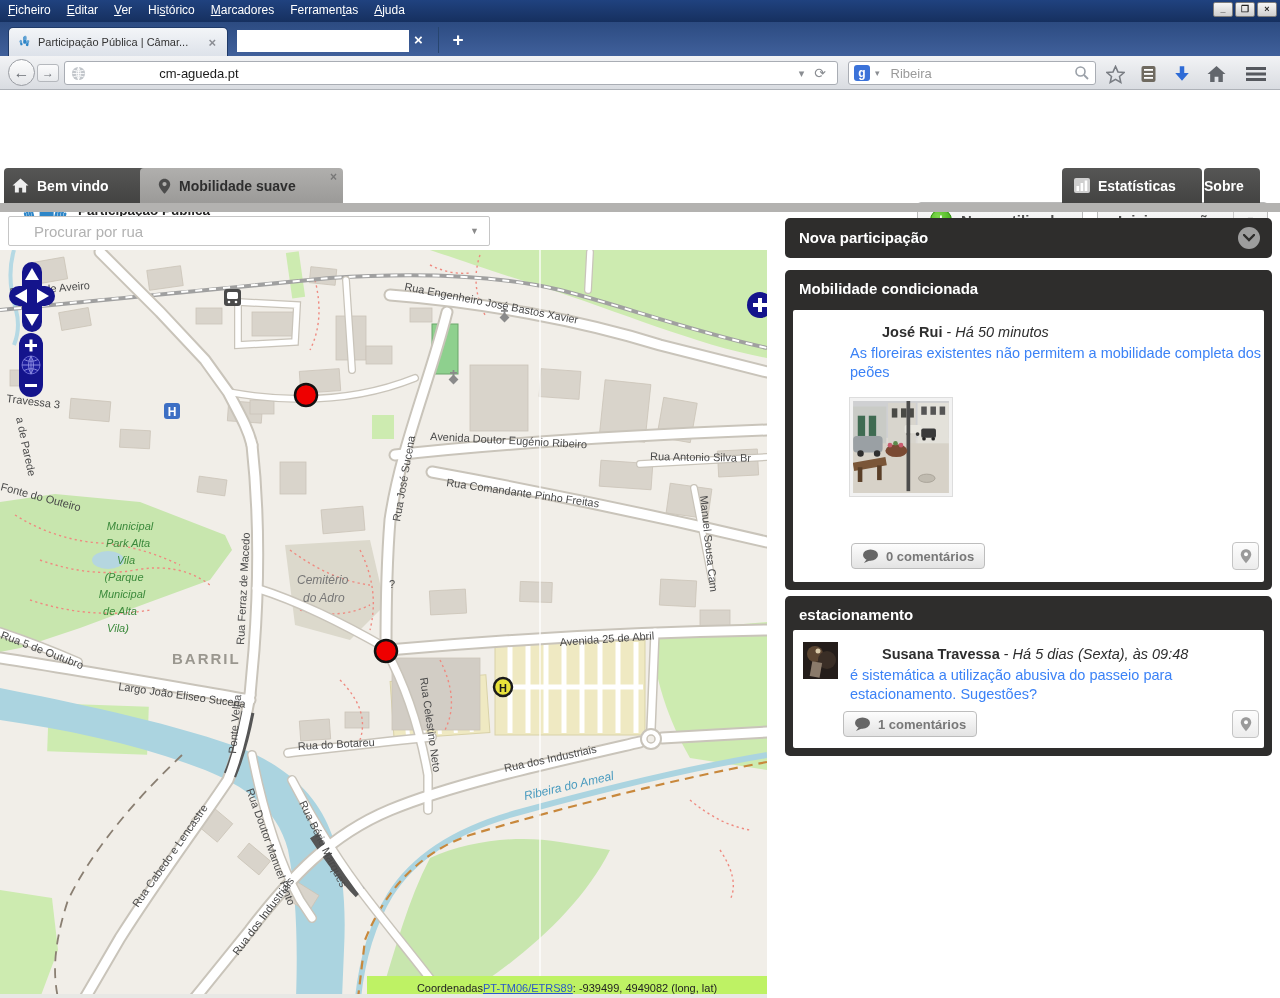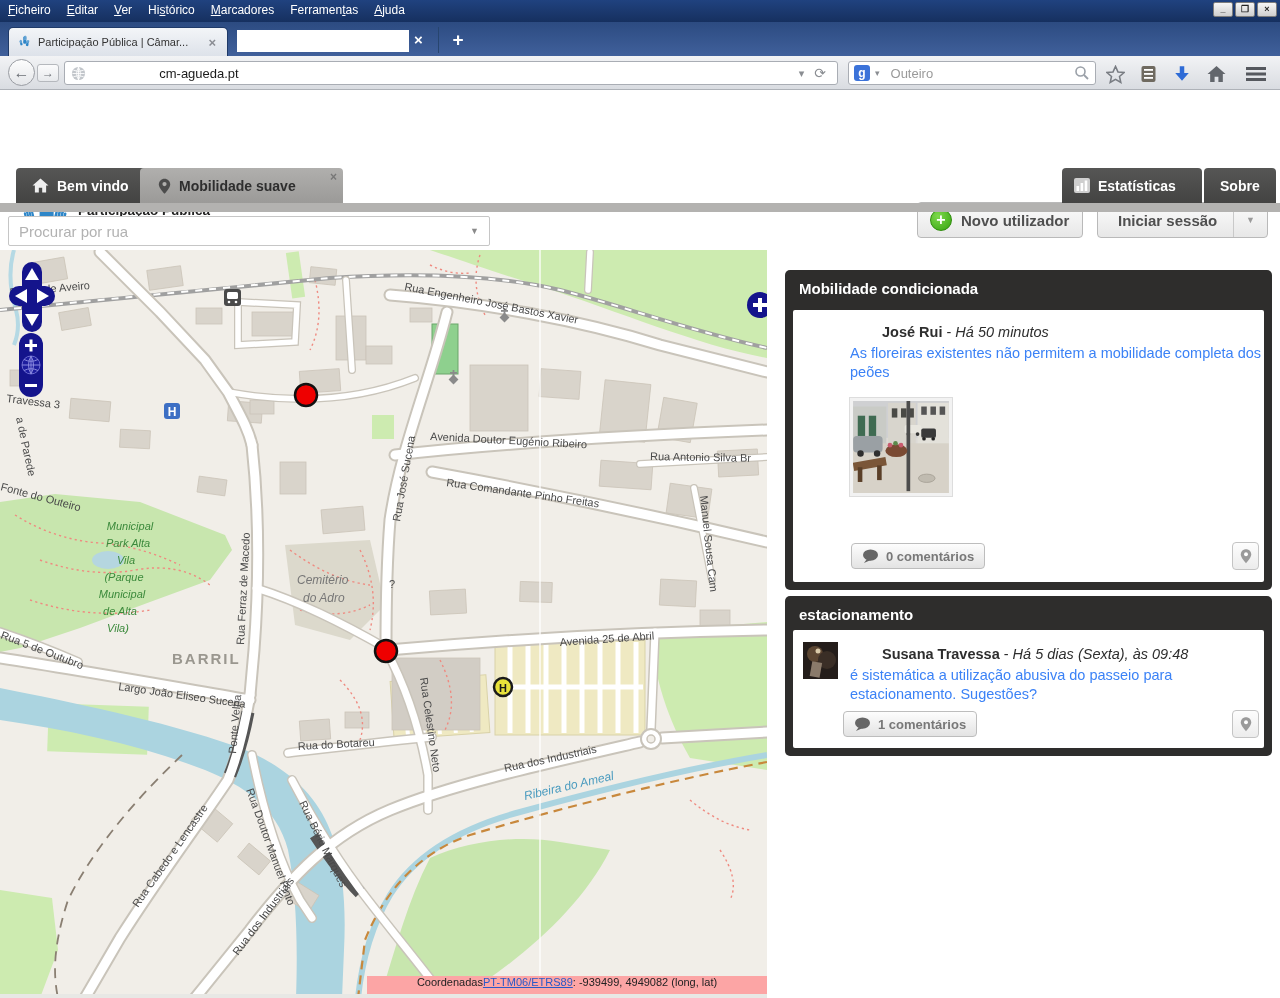--- a/index.html
+++ b/index.html
@@ -60,43 +60,43 @@
   #btn-login .dd { width:34px; height:100%; border-left:1px solid #c9c9c9; display:flex;
     align-items:center; justify-content:center; color:#9a9a9a; font-size:11px; }
   .plus-circle { width:22px; height:22px; border-radius:50%; background:radial-gradient(circle at 35% 30%,#7ed94c,#35a30f);
     border:1px solid #2f8d0d; color:#fff; font-size:16px; font-weight:bold; text-align:center; line-height:20px; margin-right:9px; }
 
   
   .navstrip { position:absolute; left:0; top:203px; width:1280px; height:9px; background:#b3b2b0; }
   .stab { position:absolute; top:168px; height:35px; display:flex; align-items:center;
     font-size:14px; font-weight:bold; }
   .stab.dark { background:linear-gradient(180deg,#565655,#434342); color:#fff; }
-  #tab-welcome { left:16px; width:160px; padding-left:16px; border-radius:4px 4px 0 0; }
+  #tab-welcome { left:4px; width:160px; padding-left:8px; border-radius:4px 4px 0 0; }
   #tab-mob { left:140px; width:203px; padding-left:18px; background:linear-gradient(180deg,#b0afad,#9b9a98);
     color:#2e2e2e; border-radius:4px 4px 0 0; }
   #tab-mob .x { position:absolute; right:6px; top:2px; font-size:12px; color:#777; font-weight:bold; }
   #tab-stats { left:1062px; width:140px; padding-left:12px; border-radius:4px 4px 0 0; }
-  #tab-about { left:1204px; width:72px; padding-left:16px; border-radius:4px 4px 0 0; }
+  #tab-about { left:1204px; width:56px; border-radius:4px 4px 0 0; }
   .stab .icon { margin-right:8px; display:flex; }
 
   
   .street-search { position:absolute; left:8px; top:216px; width:482px; height:30px; background:#fff;
     border:1px solid #c6c6c6; border-radius:2px; display:flex; align-items:center; padding:0 10px; }
-  .street-search .ph { color:#b2b2b2; font-size:15px; flex:1; }
+  .street-search .ph { color:#b2b2b2; font-size:15px; flex:1;margin-left:15px; }
   .street-search .dd { color:#8a8a8a; font-size:11px; }
 
   
   #map { position:absolute; left:0; top:250px; width:767px; height:748px; overflow:hidden; background:#f1eee8; }
   .mlab { font-family:"Liberation Sans", sans-serif; font-size:11px; fill:#4a4a4a; }
   .place { fill:#9a978f; font-weight:bold; font-size:15px; letter-spacing:2px; }
   .cem { fill:#777; font-style:italic; font-size:12px; }
   .park { fill:#3c8a3c; font-style:italic; font-size:11px; text-anchor:middle; }
   .water { fill:#4a9bbf; font-style:italic; font-size:12px; }
-  .coordbar { position:absolute; right:0; bottom:4px; width:400px; height:18px; background:#fca5a5;
-    font-size:11px; color:#222; display:flex; align-items:flex-start; justify-content:center; }
+  .coordbar { position:absolute; right:0; bottom:4px; width:400px; height:18px; background:#bef264;
+    font-size:11px; color:#222; display:flex; align-items:flex-end; justify-content:center; }
   .coordbar a { color:#2a59c8; text-decoration:underline; }
   .map-bottom-strip { position:absolute; left:0; bottom:0; width:767px; height:4px; background:#e8e8e5; }
   .olctl { position:absolute; }
 
   
   .sidepanel { position:absolute; background:#2e2d2c; border-radius:5px; }
   .sp-head { position:absolute; left:14px; top:10px; color:#fff; font-size:15px; font-weight:bold; }
   .sp-inner { position:absolute; left:8px; background:#fff; border-radius:2px; }
   #nova-bar { left:785px; top:218px; width:487px; height:40px; }
   #nova-bar .sp-head { top:11px; }
@@ -179,21 +179,21 @@
     </svg>
     <span class="u1">euparticipo.</span>
       <span class="u2">cm-agueda.pt</span>
     <span class="spacer"></span>
     <span class="ico-sm">▾</span>
     <span class="ico-sm" style="font-size:14px">⟳</span>
   </div>
   <div class="searchbar">
     <span class="gico">g</span>
     <span class="ico-sm" style="font-size:9px">▾</span>
-    <span class="ph">Outeiro</span>
+    <span class="ph">Ribeira</span>
     <svg width="16" height="16" viewBox="0 0 16 16">
       <circle cx="6.5" cy="6.5" r="4.5" fill="none" stroke="#9aa0a8" stroke-width="1.6"></circle>
         <line x1="10" y1="10" x2="14" y2="14" stroke="#9aa0a8" stroke-width="1.8"></line>
     </svg>
   </div>
   <div class="tbico" style="left:1103px">
     <svg width="19" height="19" viewBox="0 0 20 20">
         <path d="M10 1.5 L12.6 7.3 L19 7.9 L14.2 12.1 L15.6 18.4 L10 15.1 L4.4 18.4 L5.8 12.1 L1 7.9 L7.4 7.3 Z" fill="none" stroke="#797d83" stroke-width="1.6"></path>
       </svg>
   </div>
@@ -566,20 +566,28 @@
     </svg>
 
     <div class="coordbar">
       <span>Coordenadas </span>
         <a href="#">PT-TM06/ETRS89</a>
         <span>: -939499, 4949082 (long, lat)</span>
     </div>
     <div class="map-bottom-strip"></div>
   </div>
 
+  <div class="sidepanel" id="nova-bar">
+    <div class="sp-head">Nova participação</div>
+    <div class="chev-circle">
+      <svg width="12" height="8" viewBox="0 0 12 8">
+          <path d="M1,1 L6,6 L11,1" fill="none" stroke="#2e2d2c" stroke-width="2.4" stroke-linecap="round"></path>
+        </svg>
+    </div>
+  </div>
 
   <div class="sidepanel" id="panel1">
     <div class="sp-head">Mobilidade condicionada</div>
     <div class="sp-inner">
       <div class="post-name-line" style="left:57px;top:14px">
         <b>José Rui</b><span> - </span><i>Há 50 minutos</i>
       </div>
       <div class="post-body" style="left:57px;top:34px">As floreiras existentes não permitem a mobilidade completa dos peões</div>
       <div class="photo-thumb" style="left:56px;top:87px;width:104px;height:100px">
         <svg width="96" height="92" viewBox="0 0 104 100">

